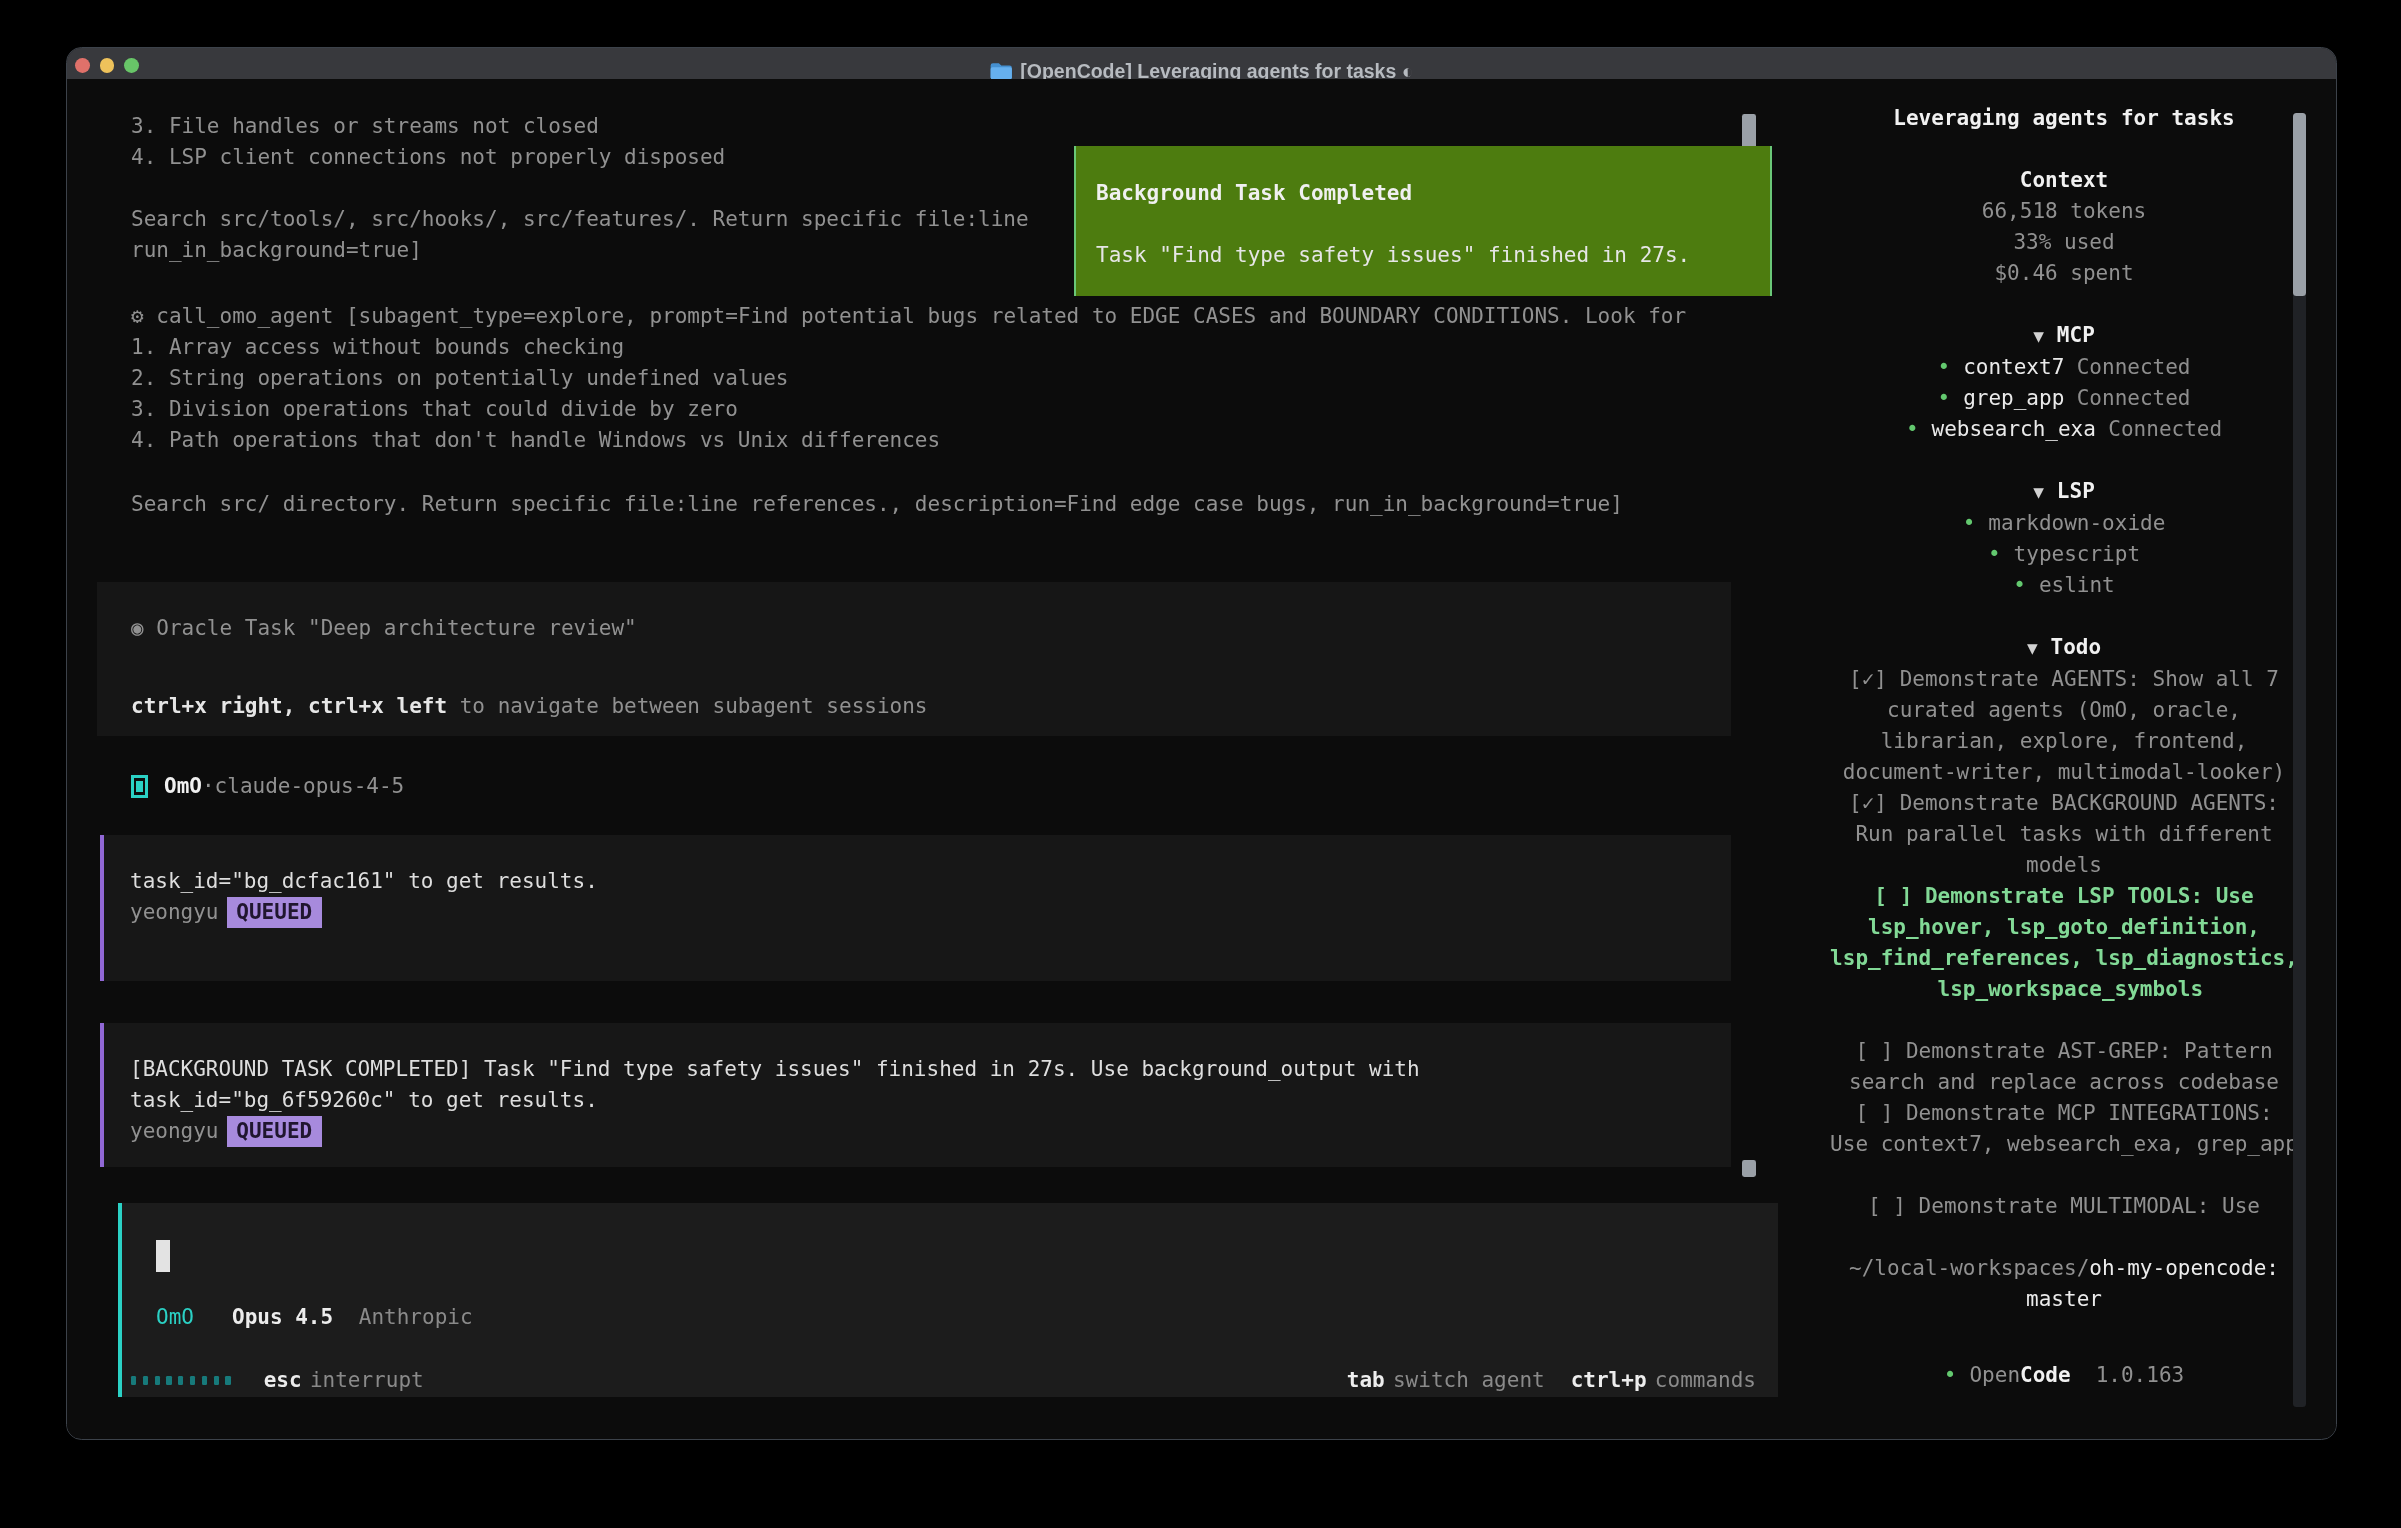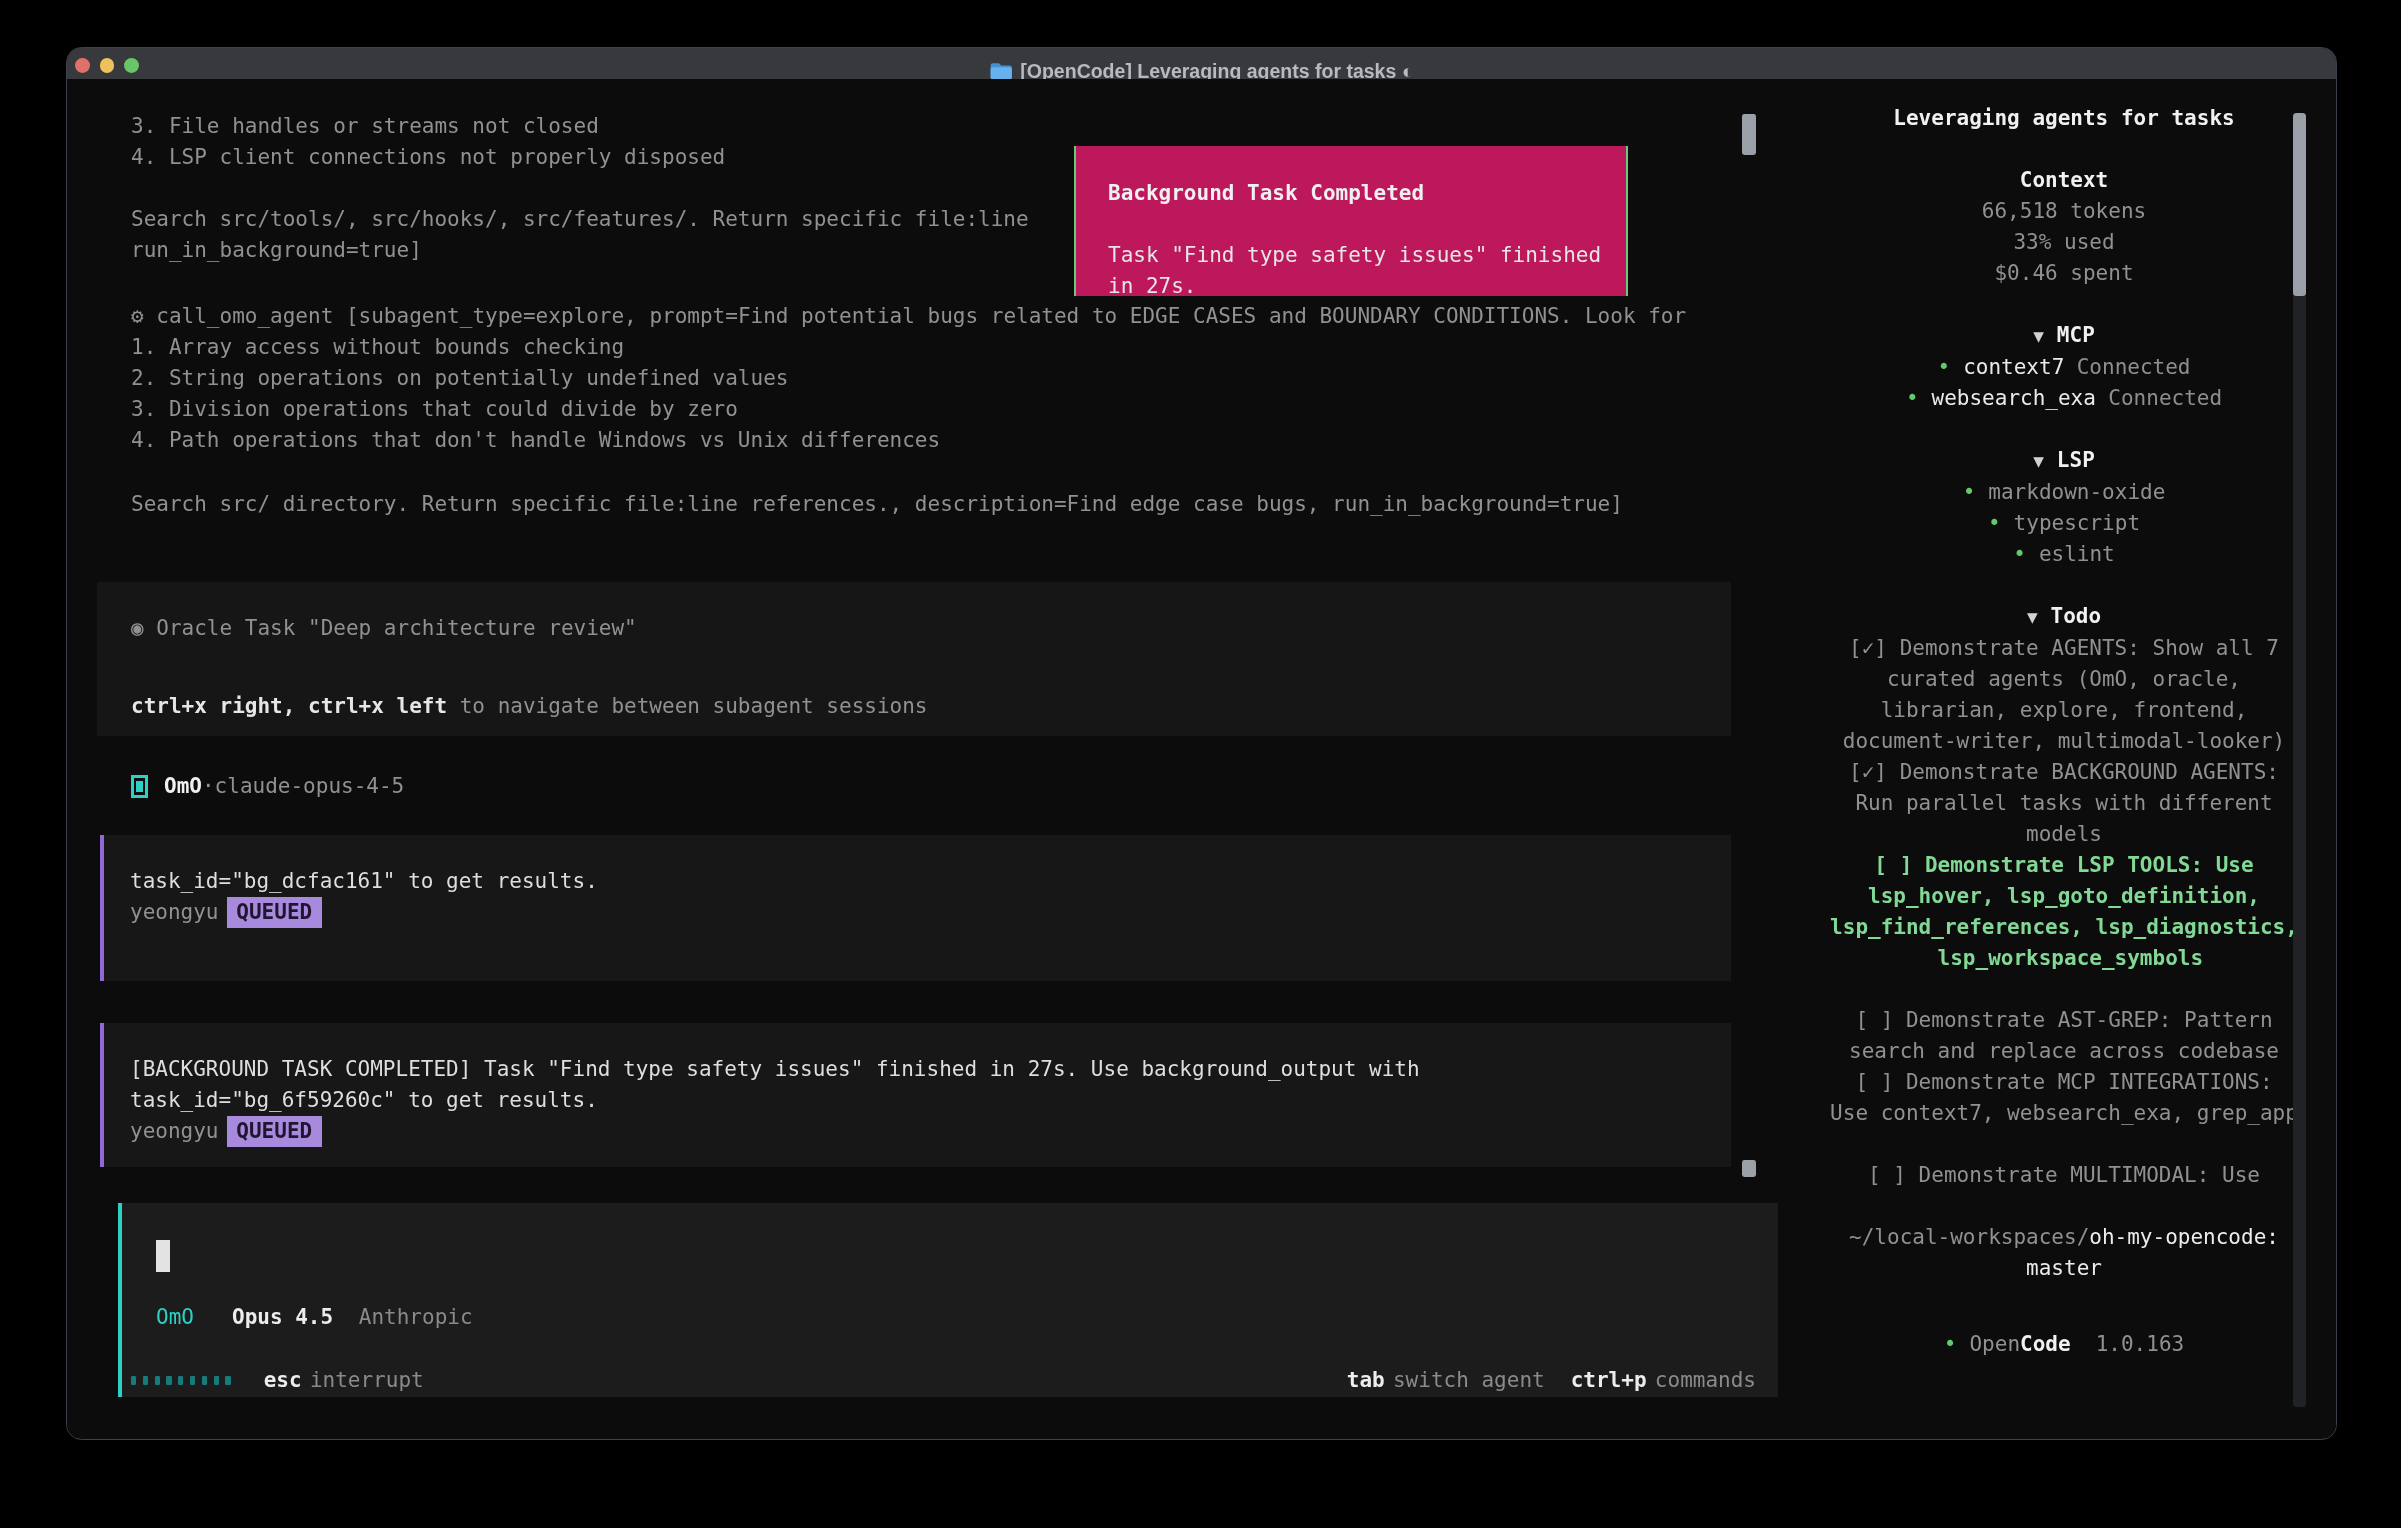--- a/index.html
+++ b/index.html
@@ -49,22 +49,22 @@
   #model-line .model { color:#ececec; font-weight:bold; margin-left:25.4px; }
   #model-line .provider { color:#8a8a8a; margin-left:13px; }
 
   #status-left { position:absolute; left:64px; top:1286px; display:flex; align-items:center; }
   #spinner { display:flex; gap:6.5px; margin-right:33px; }
   #spinner i { width:5.3px; height:8.9px; background:#177a7b; border-radius:1.2px; }
   .key { color:#ededed; font-weight:bold; } .keylabel { color:#8a8a8a; margin-left:8.3px; }
   #status-right { position:absolute; right:580px; top:1286px; display:flex; }
   #status-right .grp { margin-left:26px; }
 
-  #popup { position:absolute; left:1007px; top:67px; width:554px; height:150px; background:#be185d;
-           border-left:2.4px solid #6ac878; border-right:2.4px solid #6ac878; padding:32px 0 0 32px; z-index:10; }
+  #popup { position:absolute; left:1007px; top:67px; width:698px; height:150px; background:#4d7c0f;
+           border-left:2.4px solid #6ac878; border-right:2.4px solid #6ac878; padding:32px 0 0 20px; z-index:10; }
   #popup .title { font-weight:bold; color:#f0f0f0; }
   #popup .body  { color:#e6e6e6; margin-top:31px; }
 
   .vthumb { position:absolute; width:14px; background:#9aa0a7; border-radius:2.4px; z-index:1; }
   #main-thumb-top { left:1675px; top:35px;  height:41px; }
   #main-thumb-bot { left:1675px; top:1081px; height:16.5px; }
 
   #sidebar { position:absolute; left:1746px; top:24px; width:502px;text-align:center; }
   .gap { height:31px; }
   .bullet { color:#63c96f; margin-right:13px; }
@@ -172,20 +172,21 @@
       <div class="white">Leveraging agents for tasks</div>
       <div class="gap"></div>
       <div class="white">Context</div>
       <div class="dim">66,518 tokens</div>
       <div class="dim">33% used</div>
       <div class="dim">$0.46 spent</div>
       <div class="gap"></div>
 
       <div><span class="arrow">▼</span><span class="white">MCP</span></div>
       <div><span class="bullet">•</span><span class="lit" style="color:#eaeaea">context7</span><span class="conn">Connected</span></div>
+      <div><span class="bullet">•</span><span class="lit" style="color:#eaeaea">grep_app</span><span class="conn">Connected</span></div>
       <div><span class="bullet">•</span><span class="lit" style="color:#eaeaea">websearch_exa</span><span class="conn">Connected</span></div>
       <div class="gap"></div>
 
       <div><span class="arrow">▼</span><span class="white">LSP</span></div>
       <div><span class="bullet">•</span><span class="dim">markdown-oxide</span></div>
       <div><span class="bullet">•</span><span class="dim">typescript</span></div>
       <div><span class="bullet">•</span><span class="dim">eslint</span></div>
       <div class="gap"></div>
 
       <div><span class="arrow">▼</span><span class="white">Todo</span></div>

